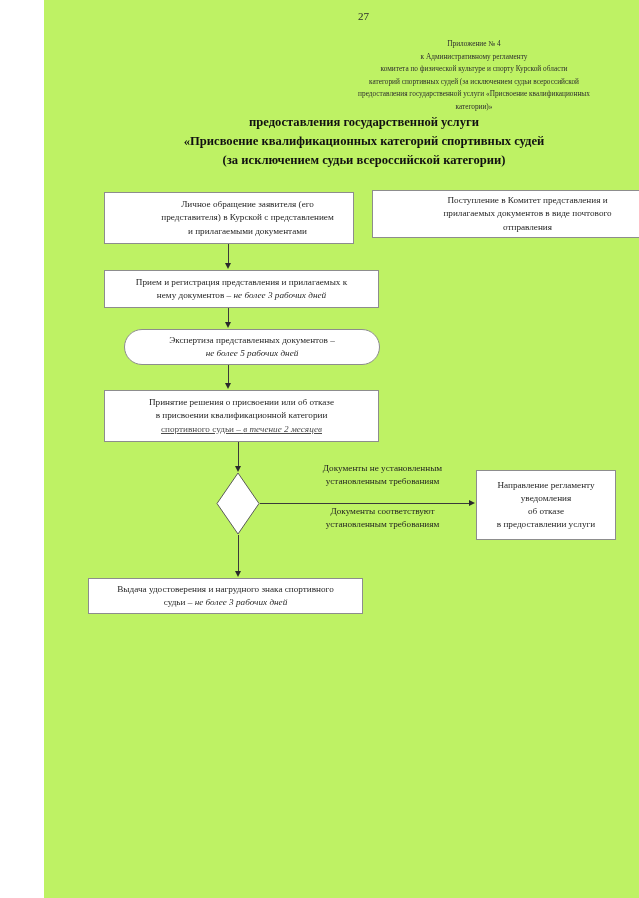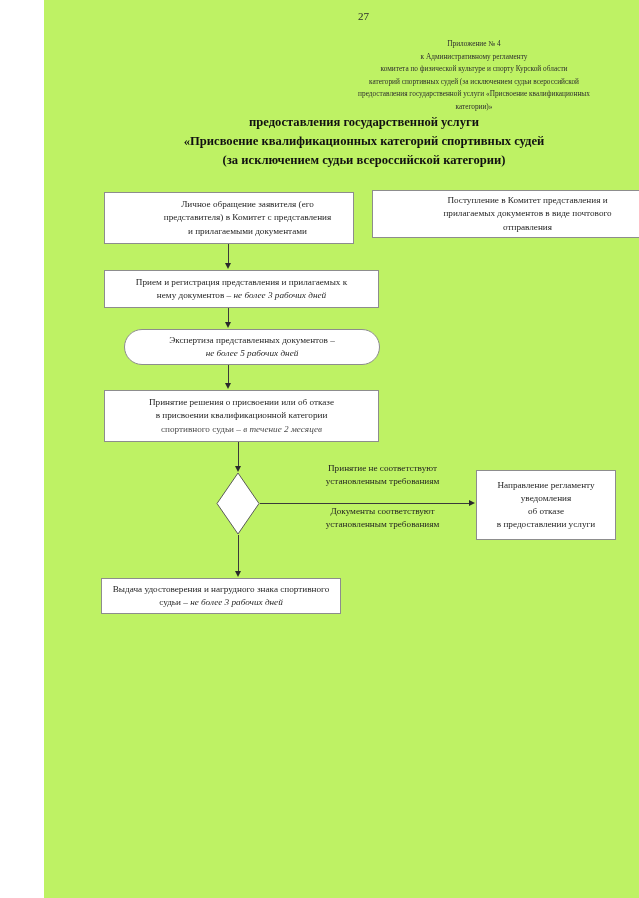--- a/index.html
+++ b/index.html
@@ -66,30 +66,30 @@
     display: flex;
     align-items: center;
     justify-content: center;
     text-align: center;
     font-size: 9.2px;
     line-height: 1.42;
     color: #1f1f1f;
     padding: 3px 6px;
   }
   .node .ital { font-style: italic; }
-  .node .faint { color: #4a4a4a; }
+  .node .faint { color: #4a4a4a; text-decoration: underline; }
 
   
   #node-personal   { left: 60px;  top: 192px; width: 250px; height: 52px; padding-left: 43px; }
   #node-postal     { left: 328px; top: 190px; width: 284px; height: 48px; padding-left: 33px; }
   #node-reception  { left: 60px;  top: 270px; width: 275px; height: 38px; }
   #node-expertise  { left: 80px;  top: 329px; width: 256px; height: 36px; border-radius: 18px; }
   #node-decision   { left: 60px;  top: 390px; width: 275px; height: 52px; }
   #node-refusal    { left: 432px; top: 470px; width: 140px; height: 70px; }
-  #node-issue      { left: 57px;  top: 578px; width: 240px; height: 36px; }
+  #node-issue      { left: 44px;  top: 578px; width: 275px; height: 36px; }
 
   
   .diamond {
     position: absolute;
     left: 172px;
     top: 472px;
     width: 44px;
     height: 63px;
   }
   .diamond svg { display: block; }
@@ -151,21 +151,21 @@
 
   <div class="doc-title">
     <div>предоставления государственной услуги</div>
     <div>«Присвоение квалификационных категорий спортивных судей</div>
     <div>(за исключением судьи всероссийской категории)</div>
   </div>
 
   <div class="node" id="node-personal">
     <div>
       <div>Личное обращение заявителя (его</div>
-      <div>представителя) в Комитет с представления</div>
+      <div>представителя) в Курской с представлением</div>
       <div>и прилагаемыми документами</div>
     </div>
   </div>
 
   <div class="node" id="node-postal">
     <div>
       <div>Поступление в Комитет представления и</div>
       <div>прилагаемых документов в виде почтового</div>
       <div>отправления</div>
     </div>
@@ -233,21 +233,21 @@
   <div class="vline" style="left:194px; top:442px; height:24px;"></div>
   <div class="arrow-down" style="left:190.5px; top:466px;"></div>
 
   <div class="hline" style="left:216px; top:503px; width:210px;"></div>
   <div class="arrow-right" style="left:425px; top:499.5px;"></div>
 
   <div class="vline" style="left:194px; top:535px; height:36px;"></div>
   <div class="arrow-down" style="left:190.5px; top:571px;"></div>
 
   <div class="branch-label" id="label-not-match">
-    <div>Принятие не соответствуют</div>
+    <div>Документы не установленным</div>
     <div>установленным требованиям</div>
   </div>
 
   <div class="branch-label" id="label-match">
     <div>Документы соответствуют</div>
     <div>установленным требованиям</div>
   </div>
 
 </div>
 

